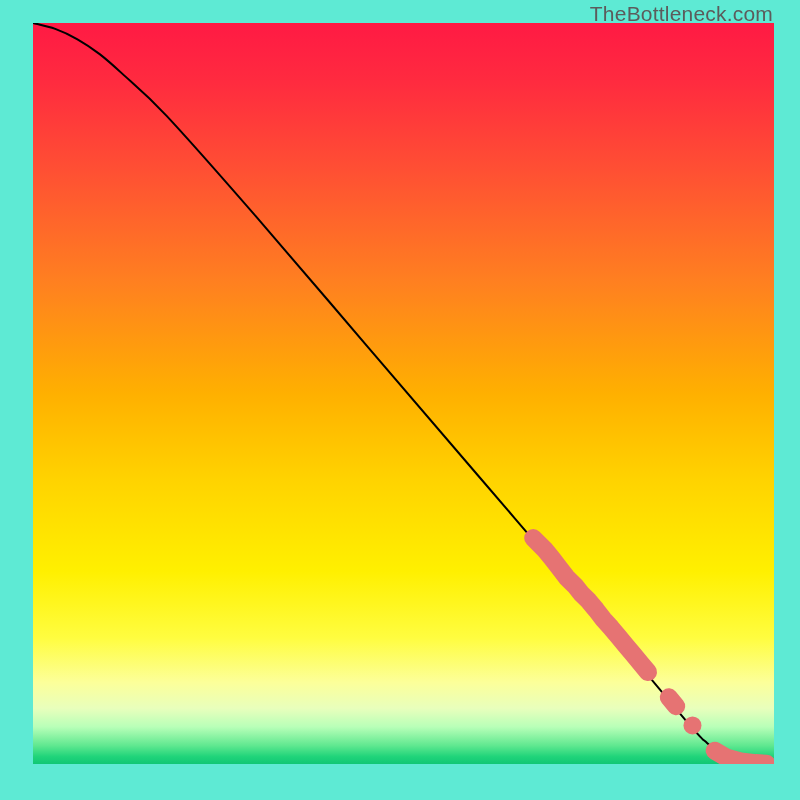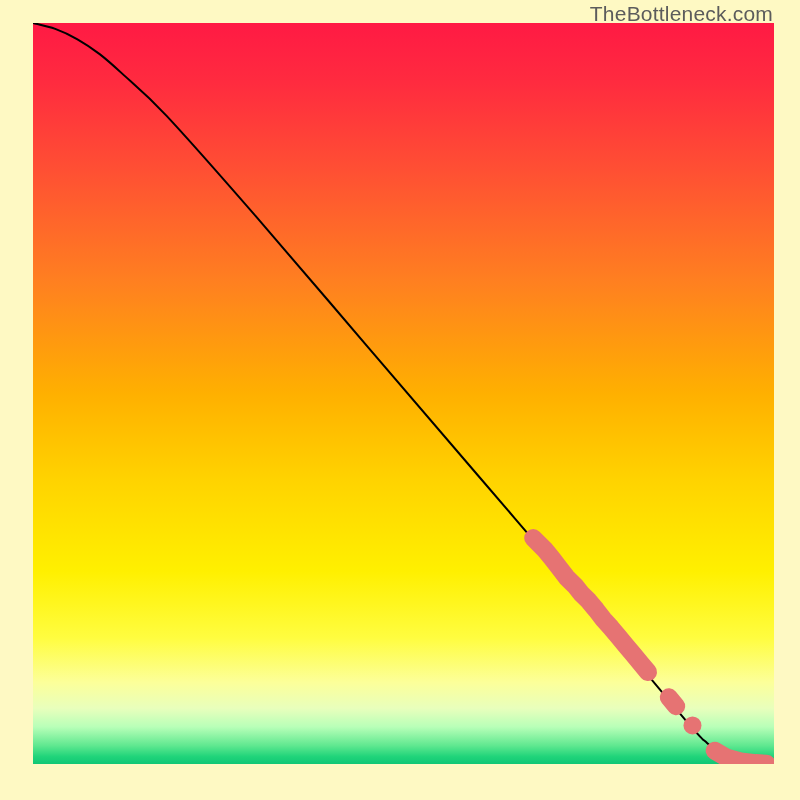--- a/index.html
+++ b/index.html
@@ -7,21 +7,21 @@
     padding: 0;
     width: 800px;
     height: 800px;
     overflow: hidden;
     background: #000;
     font-family: Arial, Helvetica, sans-serif;
   }
   .outer {
     width: 800px;
     height: 800px;
-    background: #fef9c3;
+    background: #5eead4;
     position: relative;
   }
   .plot-wrap {
     position: absolute;
     left: 33px;
     top: 23px;
     width: 741px;
     height: 741px;
   }
   .plot {

